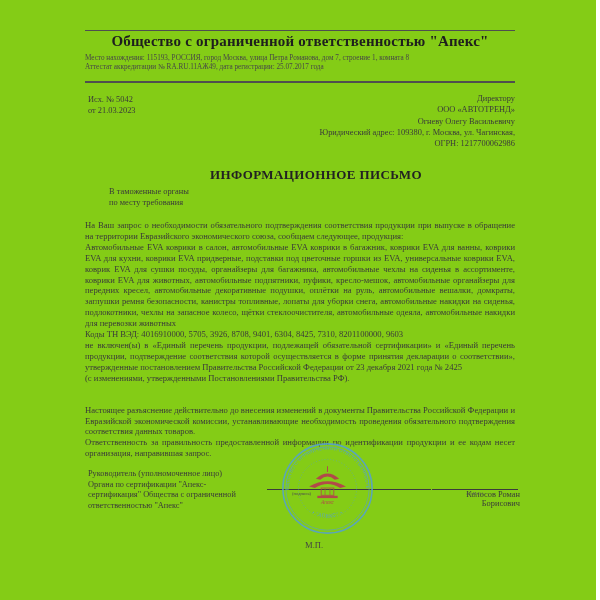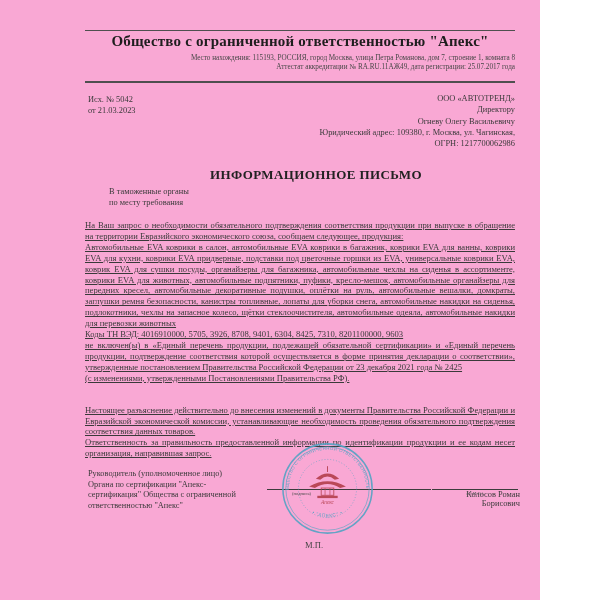--- a/index.html
+++ b/index.html
@@ -1,44 +1,44 @@
 <!DOCTYPE html>
 <html><head>
 <meta charset="utf-8">
 <style>
   html,body{margin:0;padding:0;background:#ffffff;}
   .page{
-    position:relative;width:540px;height:600px;background:#f9a8d4;
+    position:relative;width:596px;height:600px;background:#84cc16;
     font-family:"Liberation Serif", serif;color:#3a3a3a;overflow:hidden;
   }
   .rule{position:absolute;left:85px;width:430px;border-top:1px solid #4f4f4f;height:0;}
   .rule.thick{border-top-width:2px;}
   .org-name{
     position:absolute;left:85px;width:430px;top:33px;text-align:center;
     font-size:15px;font-weight:bold;color:#1e1e1e;letter-spacing:.2px;
   }
   .org-address{
-    position:absolute;left:85px;width:430px;top:54px;text-align:right;
+    position:absolute;left:85px;width:430px;top:54px;text-align:left;
     font-size:7.2px;line-height:8.8px;color:#474747;
   }
   .ref-block{position:absolute;left:88px;top:94px;font-size:8.4px;line-height:11px;}
   .addressee{
     position:absolute;left:85px;width:430px;top:93px;text-align:right;
     font-size:8.4px;line-height:11.3px;
   }
   .doc-title{
     position:absolute;left:101px;width:430px;top:167px;text-align:center;
     font-size:13px;font-weight:bold;color:#222;letter-spacing:.4px;
   }
   .recipient-note{position:absolute;left:88px;top:187px;font-size:8.4px;line-height:10.6px;margin-left:21px;}
   .body-text{
     position:absolute;left:85px;width:430px;top:220px;
     font-size:8.6px;line-height:10.9px;text-align:justify;
   }
-  .body-text p{margin:0;text-decoration:underline;}
+  .body-text p{margin:0;}
   .body-text p.gap{margin-top:21px;}
   .sig-left{position:absolute;left:88px;top:469px;width:158px;font-size:8.3px;line-height:10.7px;}
   .sig-line{position:absolute;border-top:1px solid #3c3c3c;height:0;z-index:1;}
   .sig-line.line-signature{left:267px;top:489px;width:164px;}
   .sig-line.line-name{left:432px;top:489px;width:86px;}
   .sig-name{position:absolute;left:428px;width:92px;top:490px;text-align:right;font-size:8.4px;}
   .fio-caption{position:absolute;left:432px;width:86px;top:491px;text-align:center;font-size:4.6px;color:#5a5a5a;}
   .sign-caption{position:absolute;left:292px;top:491px;font-size:4.6px;color:#4d4d4d;z-index:3;}
   .stamp{position:absolute;left:279px;top:440px;width:97px;height:97px;z-index:2;opacity:.92;}
   .seal-mark{position:absolute;left:305px;top:540px;font-size:8.6px;color:#444;}
@@ -55,22 +55,22 @@
     <div>Аттестат аккредитации № RA.RU.11АЖ49, дата регистрации: 25.07.2017 года</div>
   </div>
   <div class="rule thick" style="top:81px"></div>
 
   <div class="ref-block">
     <div>Исх. № 5042</div>
     <div>от 21.03.2023</div>
   </div>
 
   <div class="addressee">
+    <div>Директору</div>
     <div>ООО «АВТОТРЕНД»</div>
-    <div>Директору</div>
     <div>Огневу Олегу Васильевичу</div>
     <div>Юридический адрес: 109380, г. Москва, ул. Чагинская,</div>
     <div>ОГРН: 1217700062986</div>
   </div>
 
   <div class="doc-title">ИНФОРМАЦИОННОЕ ПИСЬМО</div>
 
   <div class="recipient-note">
     <div>В таможенные органы</div>
     <div>по месту требования</div>

